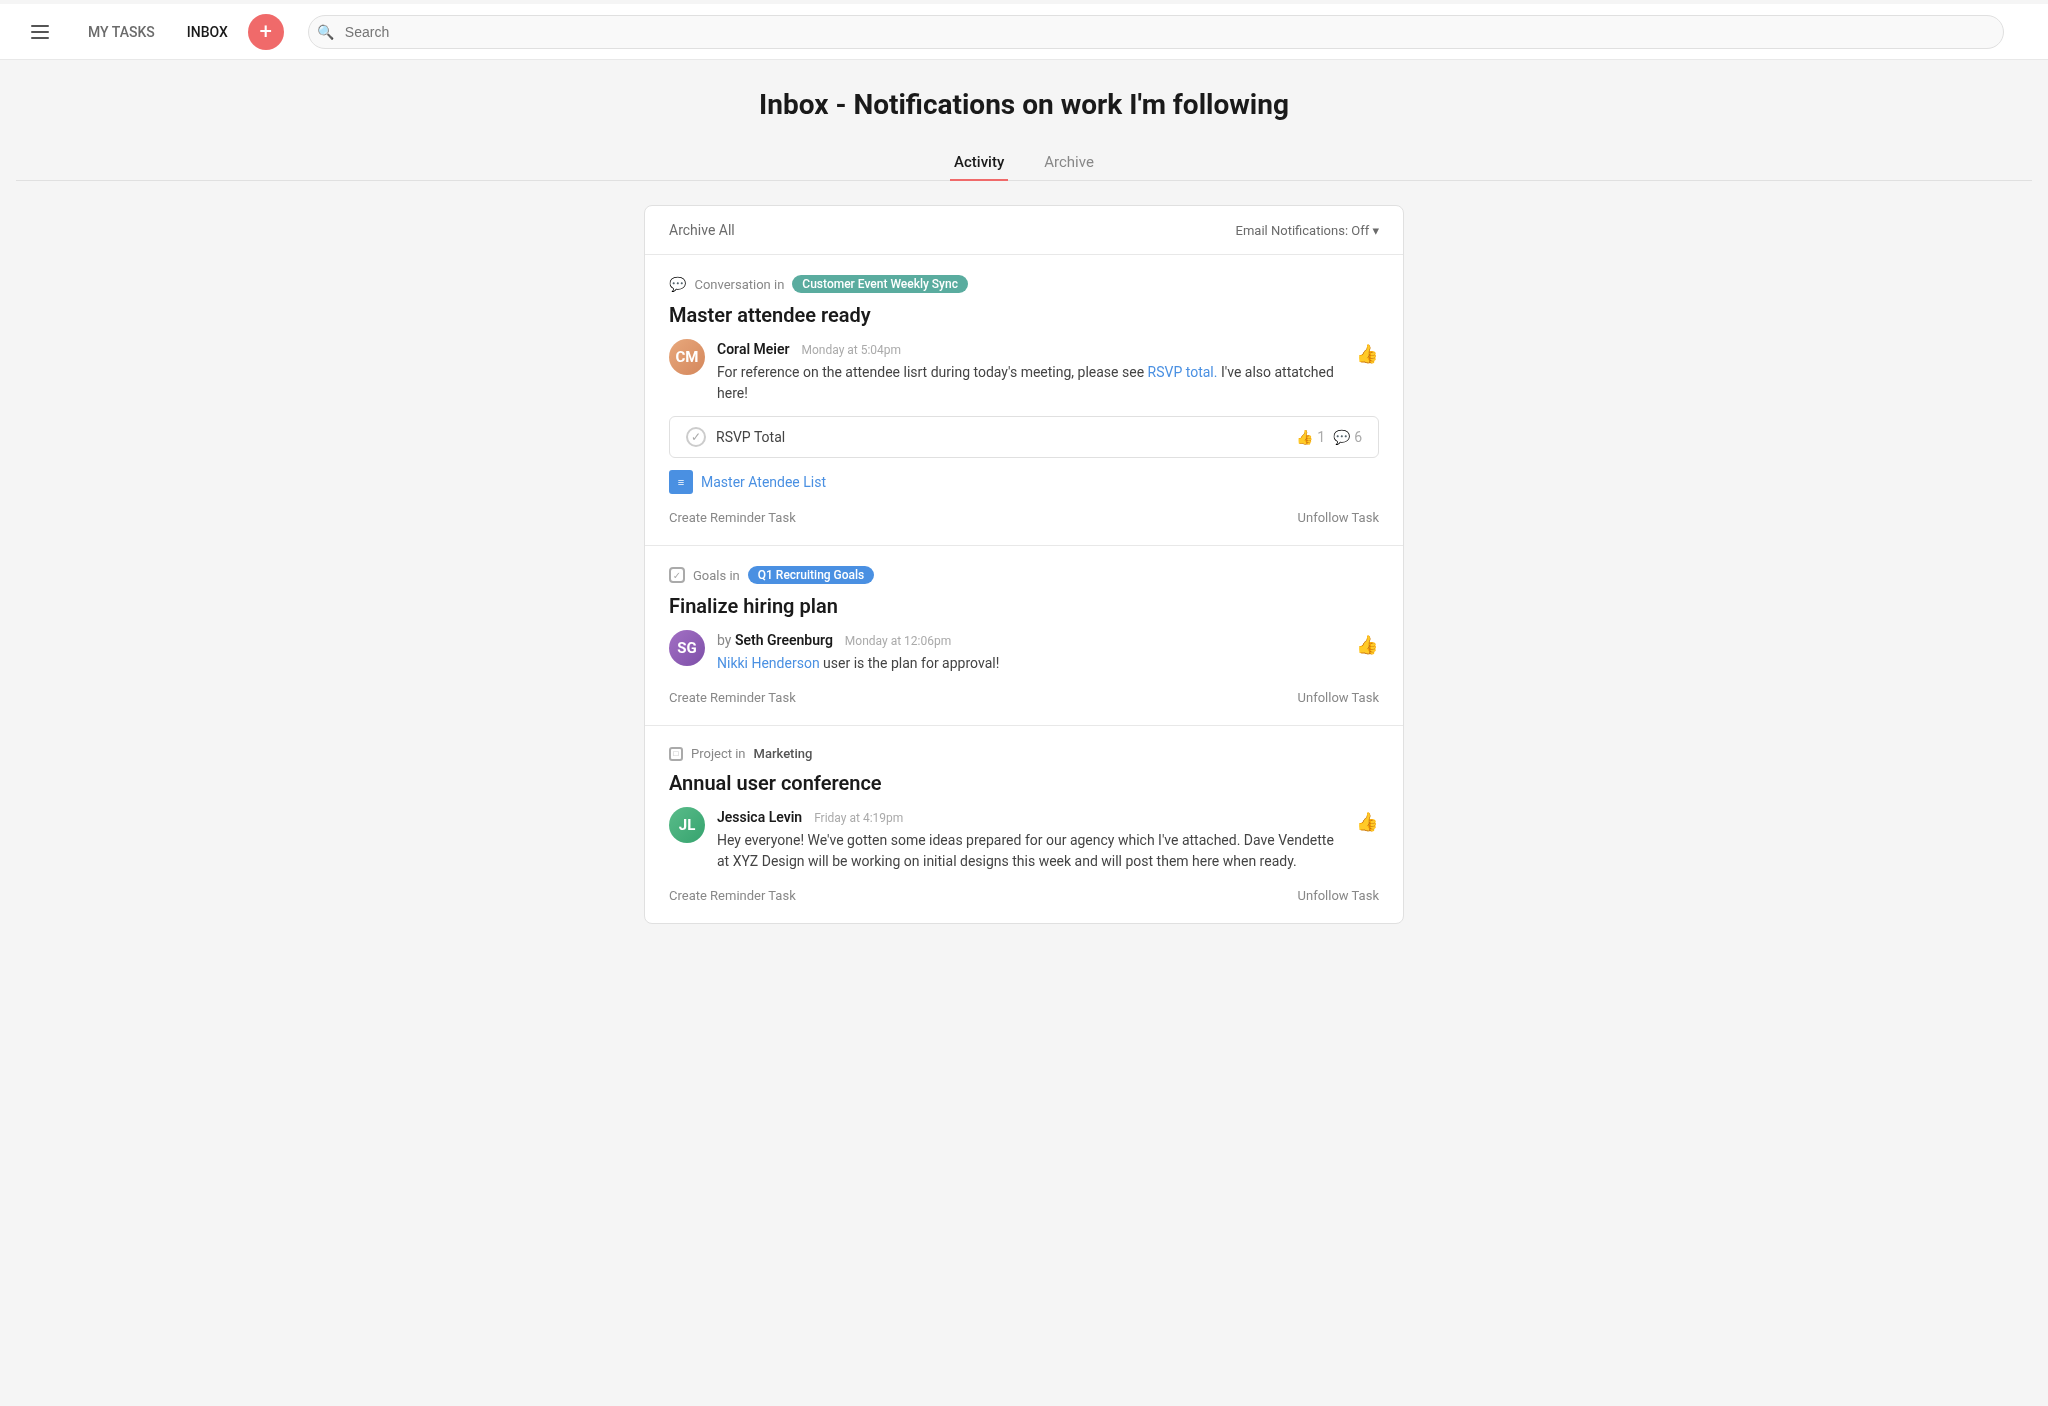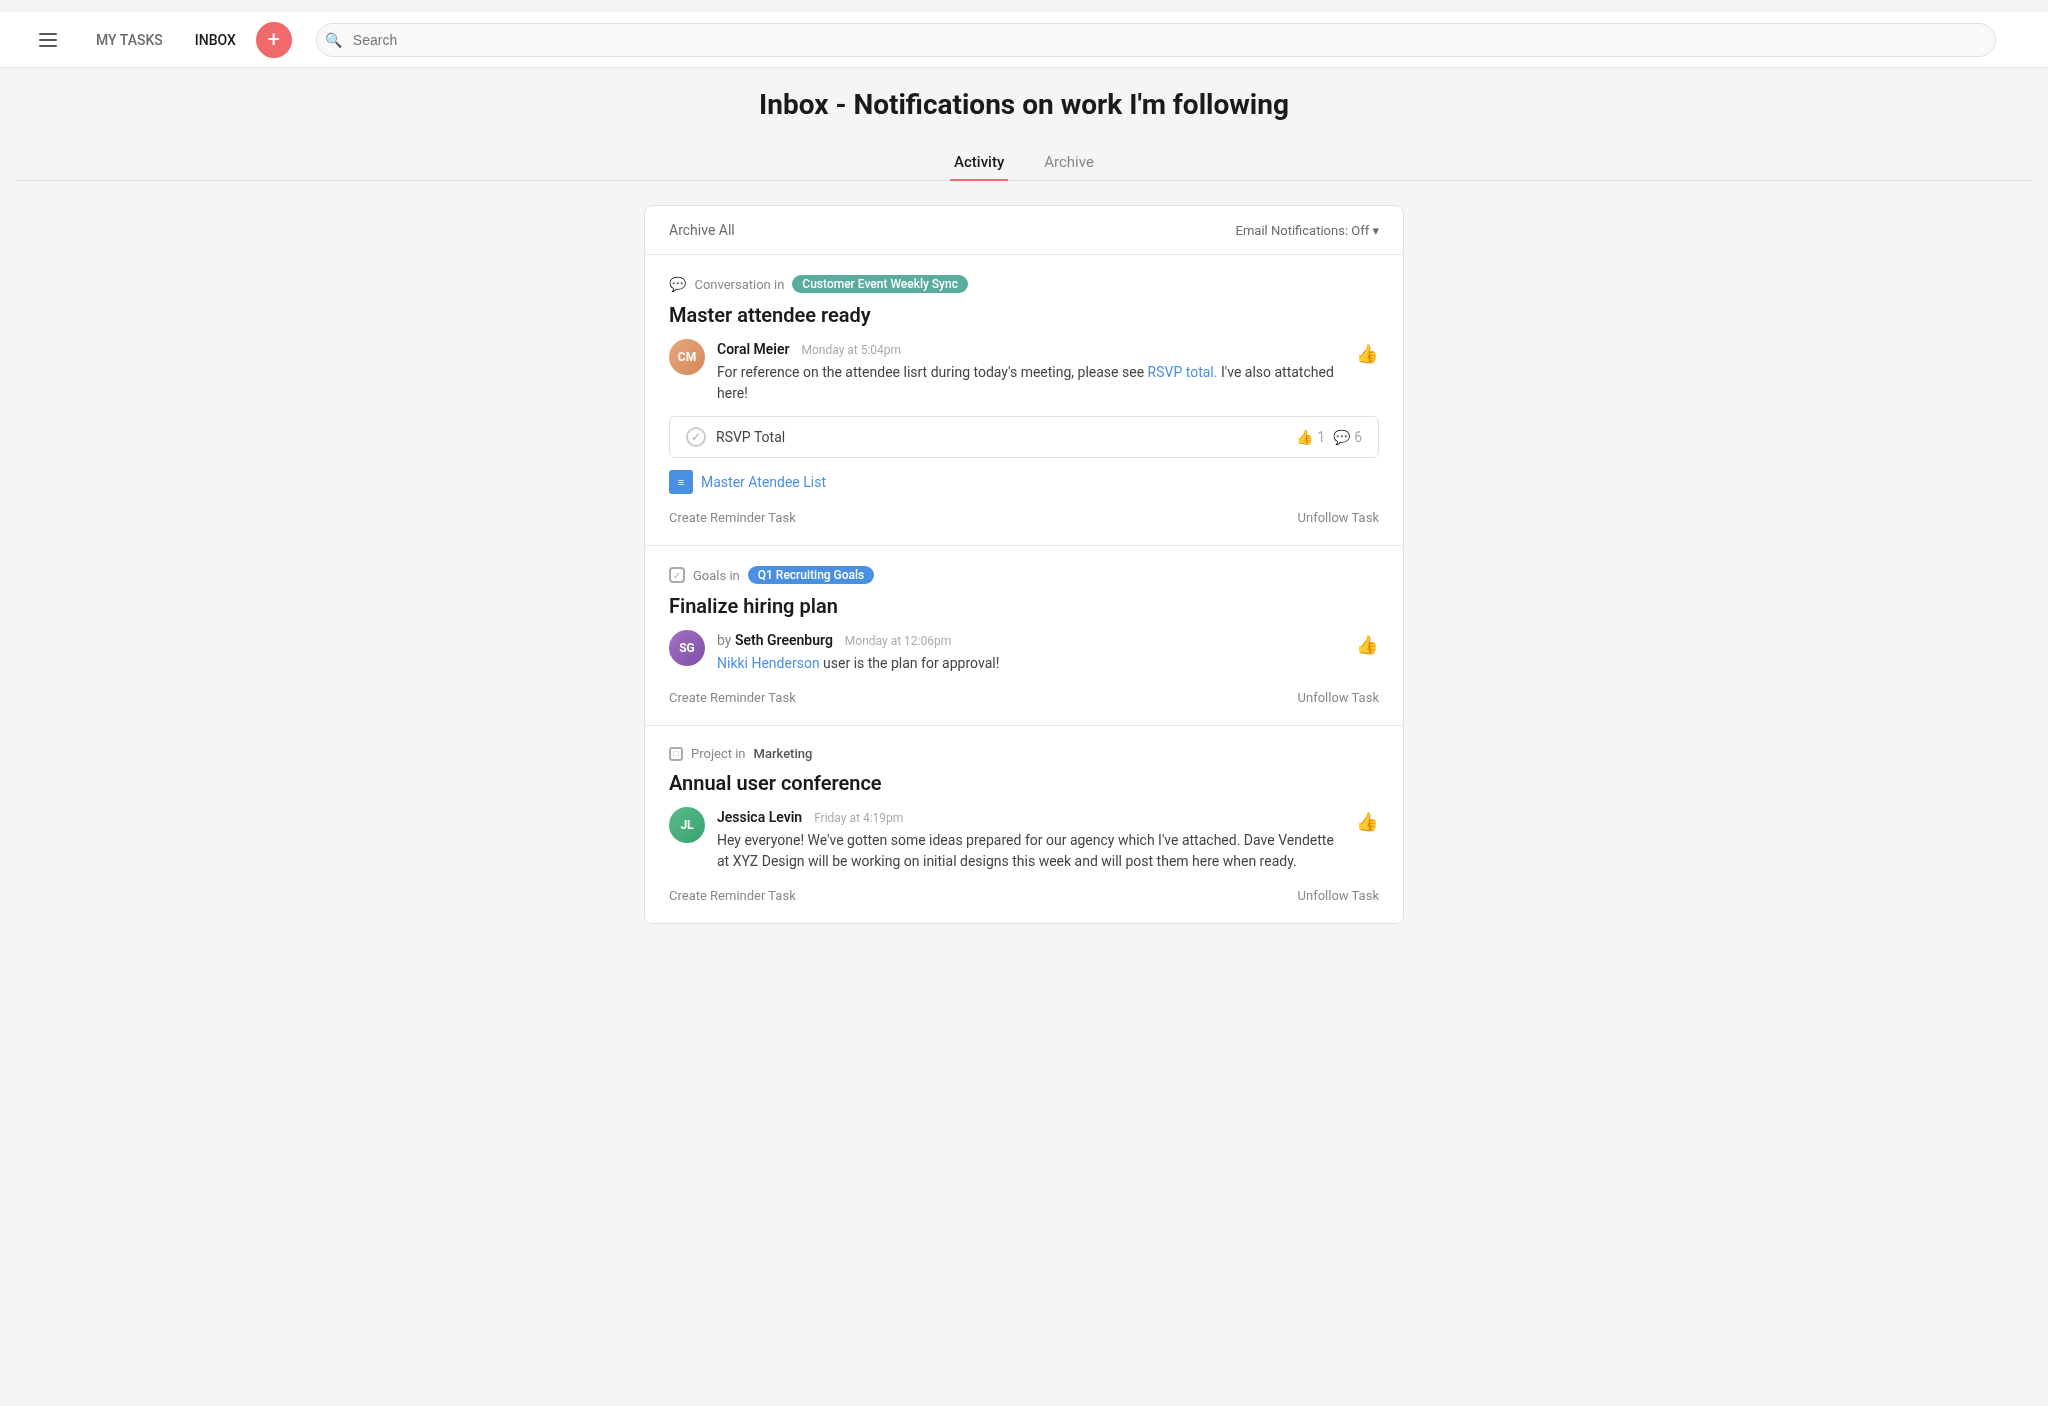--- a/index.html
+++ b/index.html
@@ -1,22 +1,22 @@
 <!DOCTYPE html>
 <html><head>
   <meta charset="utf-8">
   <style>
     * { box-sizing: border-box; margin: 0; padding: 0; }
     body { font-family: -apple-system, BlinkMacSystemFont, 'Segoe UI', Roboto, sans-serif; background: #f5f5f5; color: #333; }
 
     
     .topbar {
       display: flex; align-items: center; background: #fff;
-      border-bottom: 1px solid #e8e8e8; padding: 0 28px; height: 56px;
-      position: fixed; top: 12px; left: 0; right: 0; z-index: 100;
+      border-bottom: 1px solid #e8e8e8; padding: 0 20px; height: 56px;
+      position: fixed; top: 4px; left: 0; right: 0; z-index: 100;
     }
     .topbar-menu-icon { width: 40px; display: flex; align-items: center; justify-content: center; cursor: pointer; }
     .topbar-tabs { display: flex; align-items: center; gap: 8px; margin-left: 16px; }
     .topbar-tab { padding: 6px 12px; font-size: 14px; font-weight: 500; color: #6b6b6b; cursor: pointer; border-radius: 4px; }
     .topbar-tab.active { color: #1a1a1a; }
     .topbar-add-btn {
       width: 36px; height: 36px; background: #f06a6a; border-radius: 50%;
       display: flex; align-items: center; justify-content: center;
       color: #fff; font-size: 22px; cursor: pointer; margin-left: 8px;
       flex-shrink: 0;
@@ -73,21 +73,21 @@
     .meta-icon { font-size: 14px; color: #aaa; }
 
     
     .notif-title { font-size: 20px; font-weight: 600; color: #1a1a1a; margin-bottom: 12px; }
 
     
     .comment-row { display: flex; align-items: flex-start; gap: 12px; margin-bottom: 12px; }
     .avatar {
       width: 36px; height: 36px; border-radius: 50%; flex-shrink: 0;
       display: flex; align-items: center; justify-content: center;
-      font-size: 12px; font-weight: 700; color: #fff; overflow: hidden;
+      font-size: 15px; font-weight: 700; color: #fff; overflow: hidden;
     }
 
     .comment-body { flex: 1; }
     .comment-author { font-weight: 600; font-size: 14px; color: #1a1a1a; display: inline; }
     .comment-time { font-size: 12px; color: #aaa; margin-left: 8px; }
     .comment-text { font-size: 14px; color: #444; margin-top: 4px; line-height: 1.5; }
     .comment-link { color: #4a90e2; text-decoration: none; }
 
     .like-btn { font-size: 18px; color: #ccc; cursor: pointer; flex-shrink: 0; padding-top: 4px; }
 

